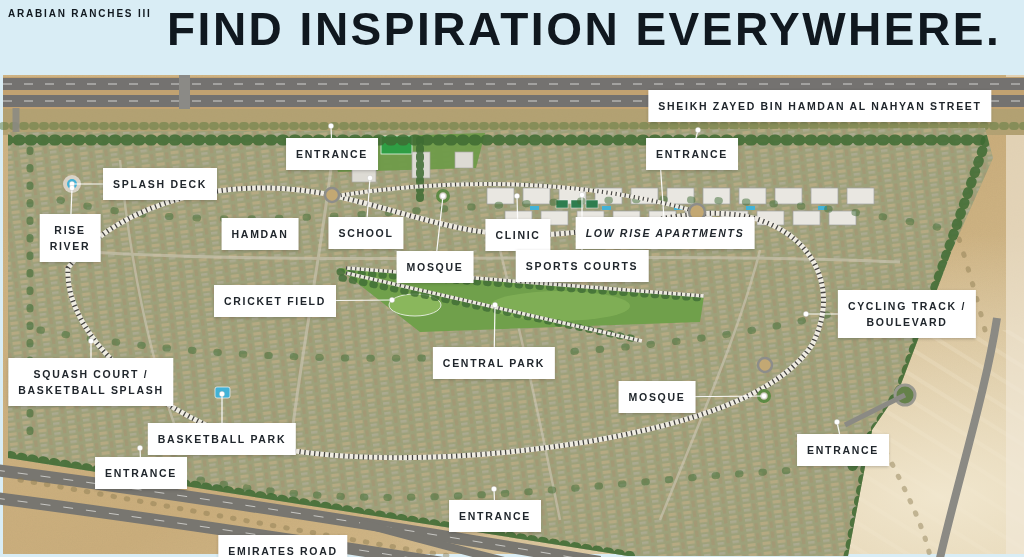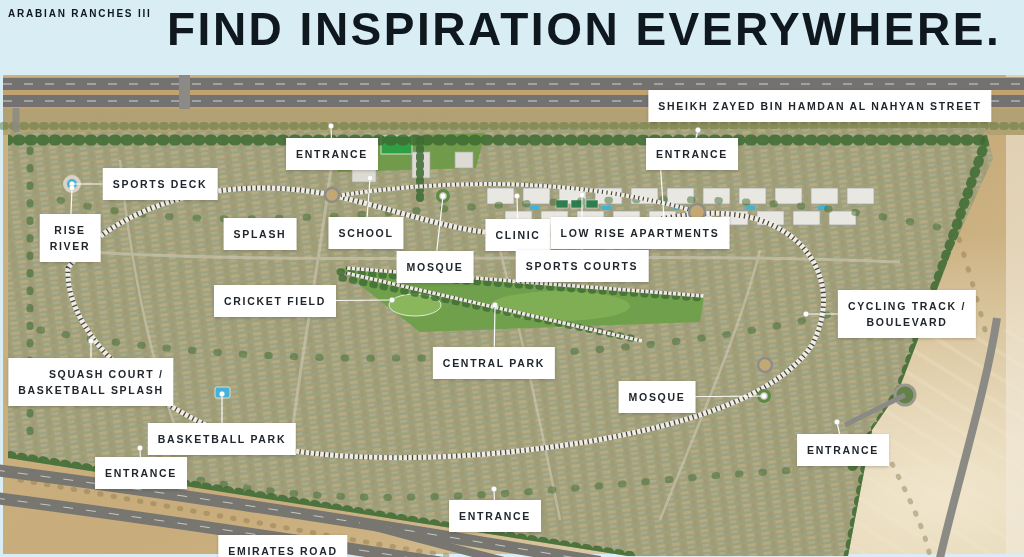--- a/index.html
+++ b/index.html
@@ -274,55 +274,55 @@
     <div class="map-label" style="left: 820px; top: 106px;">
       <div>SHEIKH ZAYED BIN HAMDAN AL NAHYAN STREET</div>
     </div>
     <div class="map-label" style="left: 332px; top: 154px;">
       <div>ENTRANCE</div>
     </div>
     <div class="map-label" style="left: 692px; top: 154px;">
       <div>ENTRANCE</div>
     </div>
     <div class="map-label" style="left: 160px; top: 184px;">
-      <div>SPORTS DECK</div>
+      <div>SPLASH DECK</div>
     </div>
     <div class="map-label" style="left: 70px; top: 238px;">
       <div>RISE</div>
       <div>RIVER</div>
     </div>
     <div class="map-label" style="left: 260px; top: 234px;">
-      <div>SPLASH</div>
+      <div>HAMDAN</div>
     </div>
     <div class="map-label" style="left: 366px; top: 233px; text-align: right;">
       <div>SCHOOL</div>
     </div>
     <div class="map-label" style="left: 518px; top: 235px; text-align: right;">
       <div>CLINIC</div>
     </div>
-    <div class="map-label" style="left: 640px; top: 233px;">
+    <div class="map-label" style="left: 665px; top: 233px; font-style: italic;">
       <div>LOW RISE APARTMENTS</div>
     </div>
     <div class="map-label" style="left: 435px; top: 267px;">
       <div>MOSQUE</div>
     </div>
     <div class="map-label" style="left: 582px; top: 266px;">
       <div>SPORTS COURTS</div>
     </div>
     <div class="map-label" style="left: 275px; top: 301px;">
       <div>CRICKET FIELD</div>
     </div>
     <div class="map-label" style="left: 494px; top: 363px;">
       <div>CENTRAL PARK</div>
     </div>
     <div class="map-label" style="left: 907px; top: 314px;">
       <div>CYCLING TRACK /</div>
       <div>BOULEVARD</div>
     </div>
-    <div class="map-label" style="left: 91px; top: 382px; text-align: right;">
+    <div class="map-label" style="left: 91px; top: 382px;">
       <div>SQUASH COURT /</div>
       <div>BASKETBALL SPLASH</div>
     </div>
     <div class="map-label" style="left: 657px; top: 397px;">
       <div>MOSQUE</div>
     </div>
     <div class="map-label" style="left: 222px; top: 439px;">
       <div>BASKETBALL PARK</div>
     </div>
     <div class="map-label" style="left: 141px; top: 473px;">

